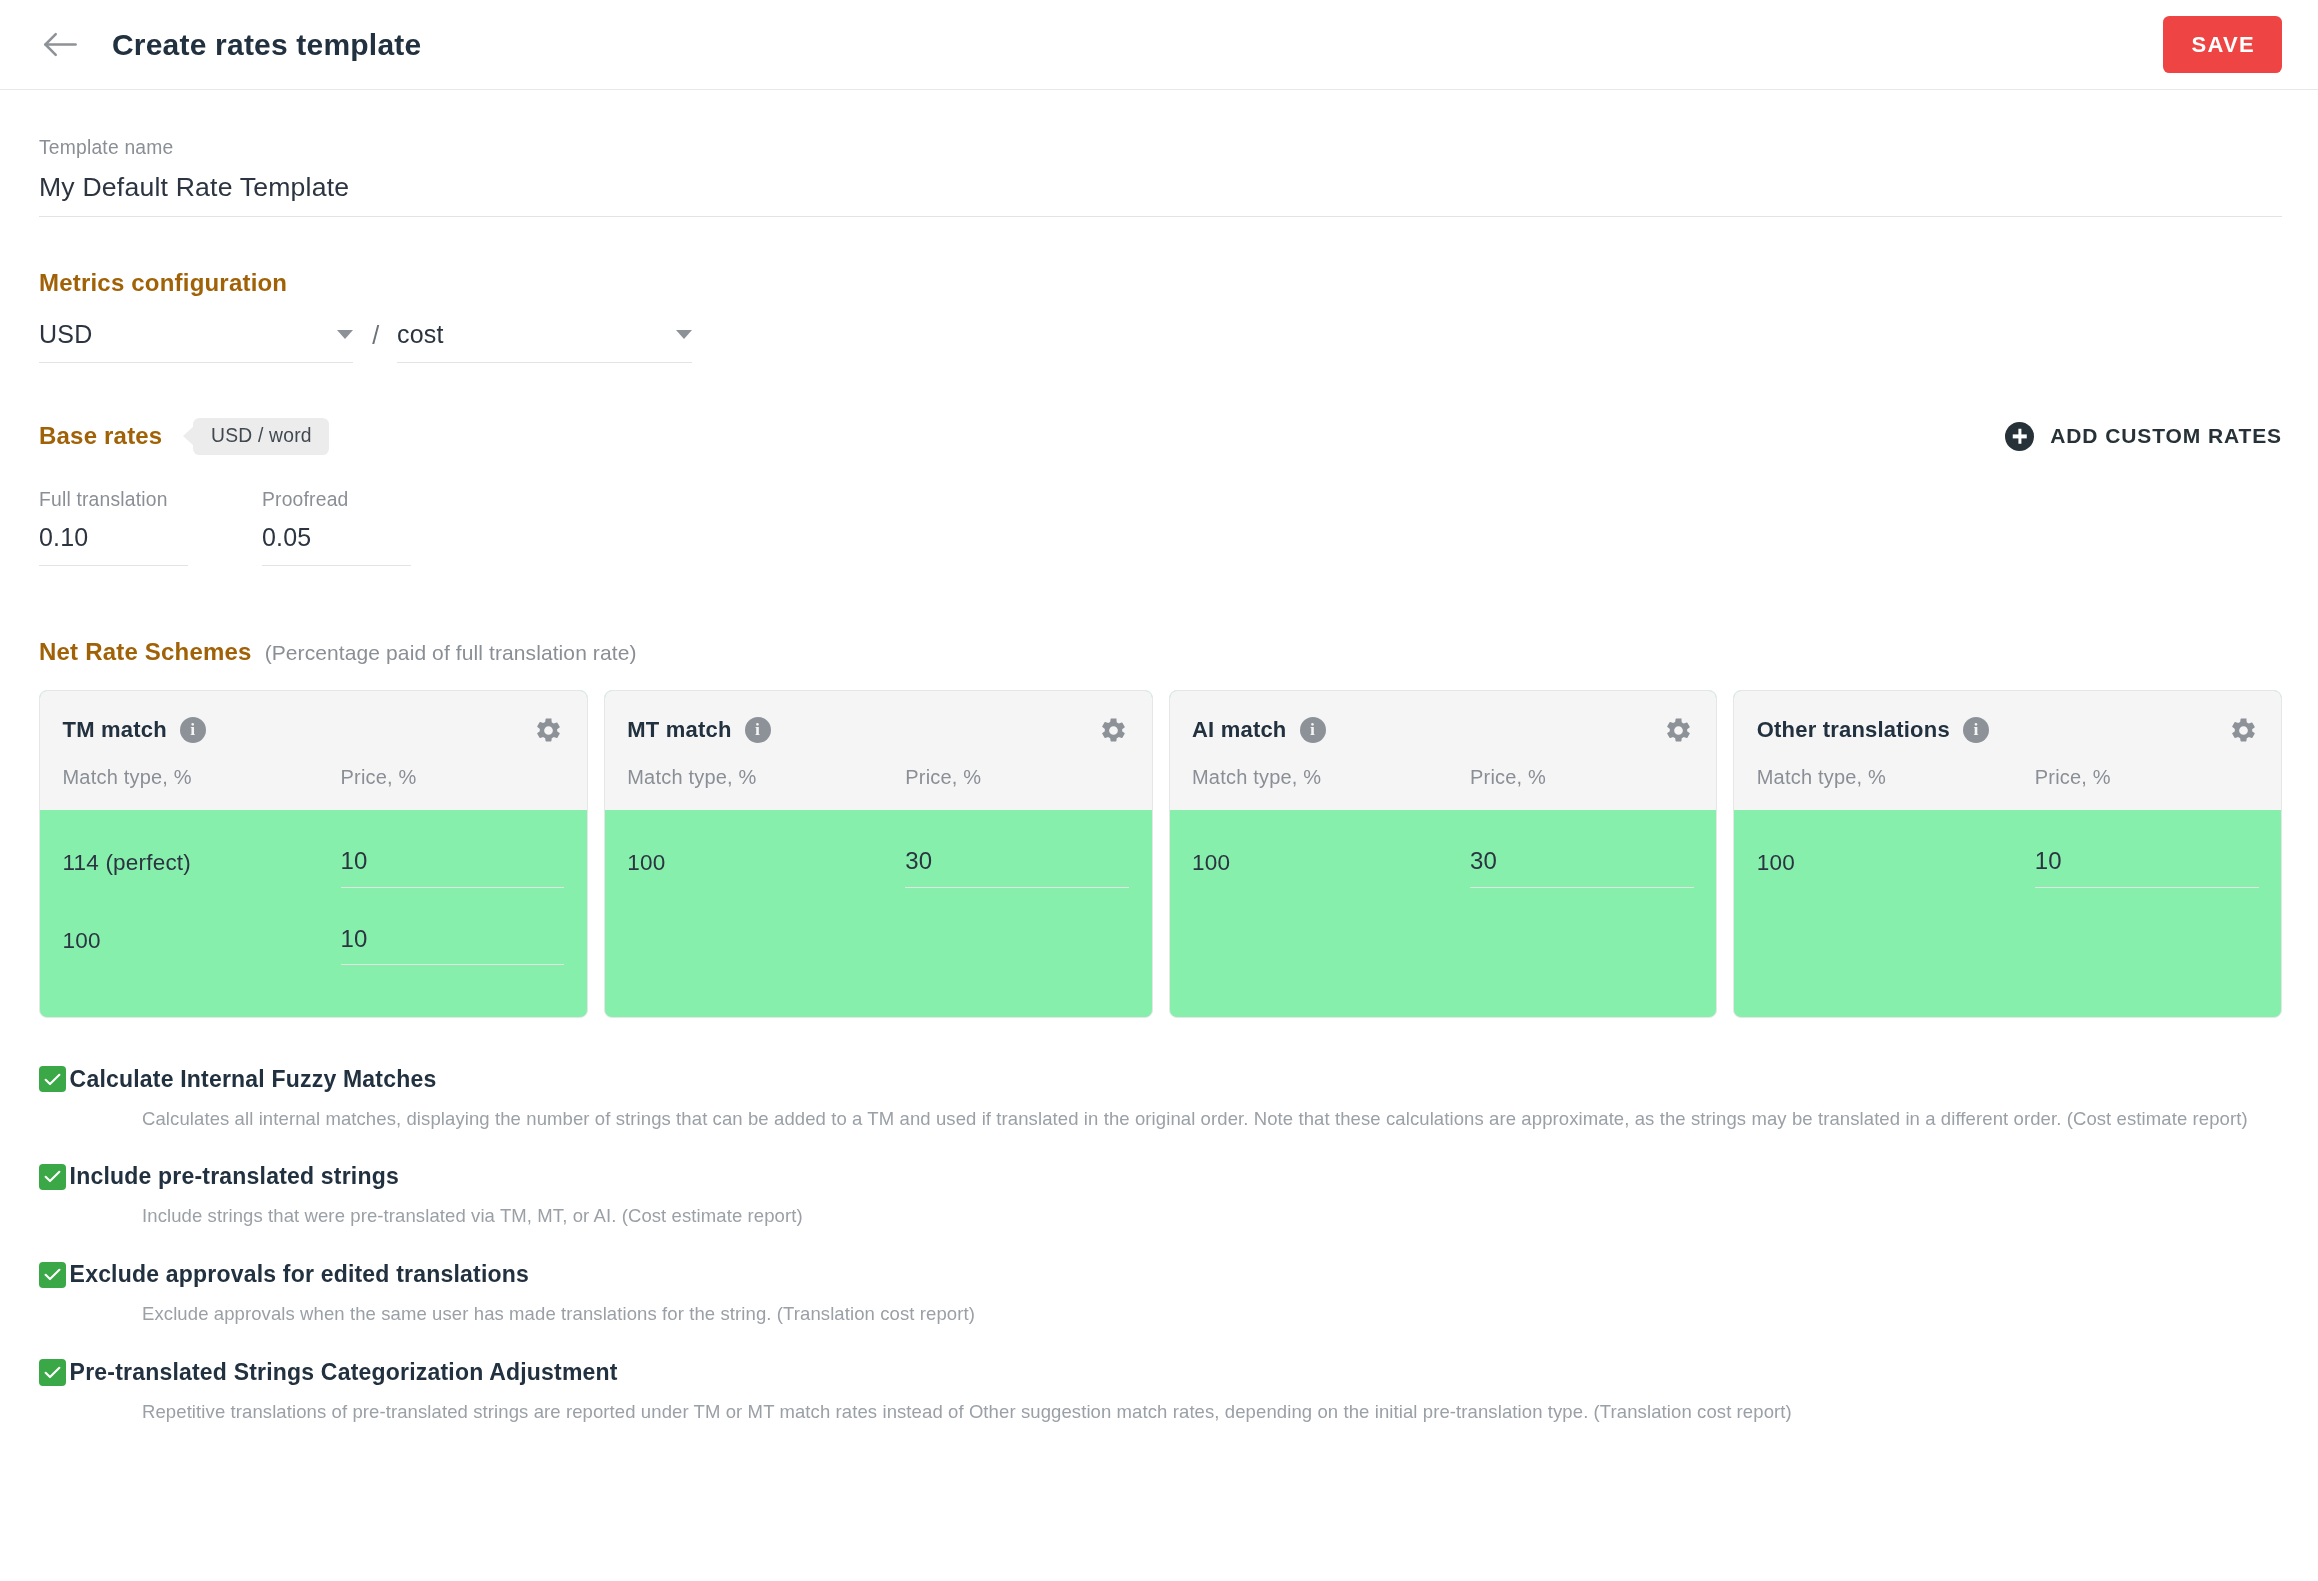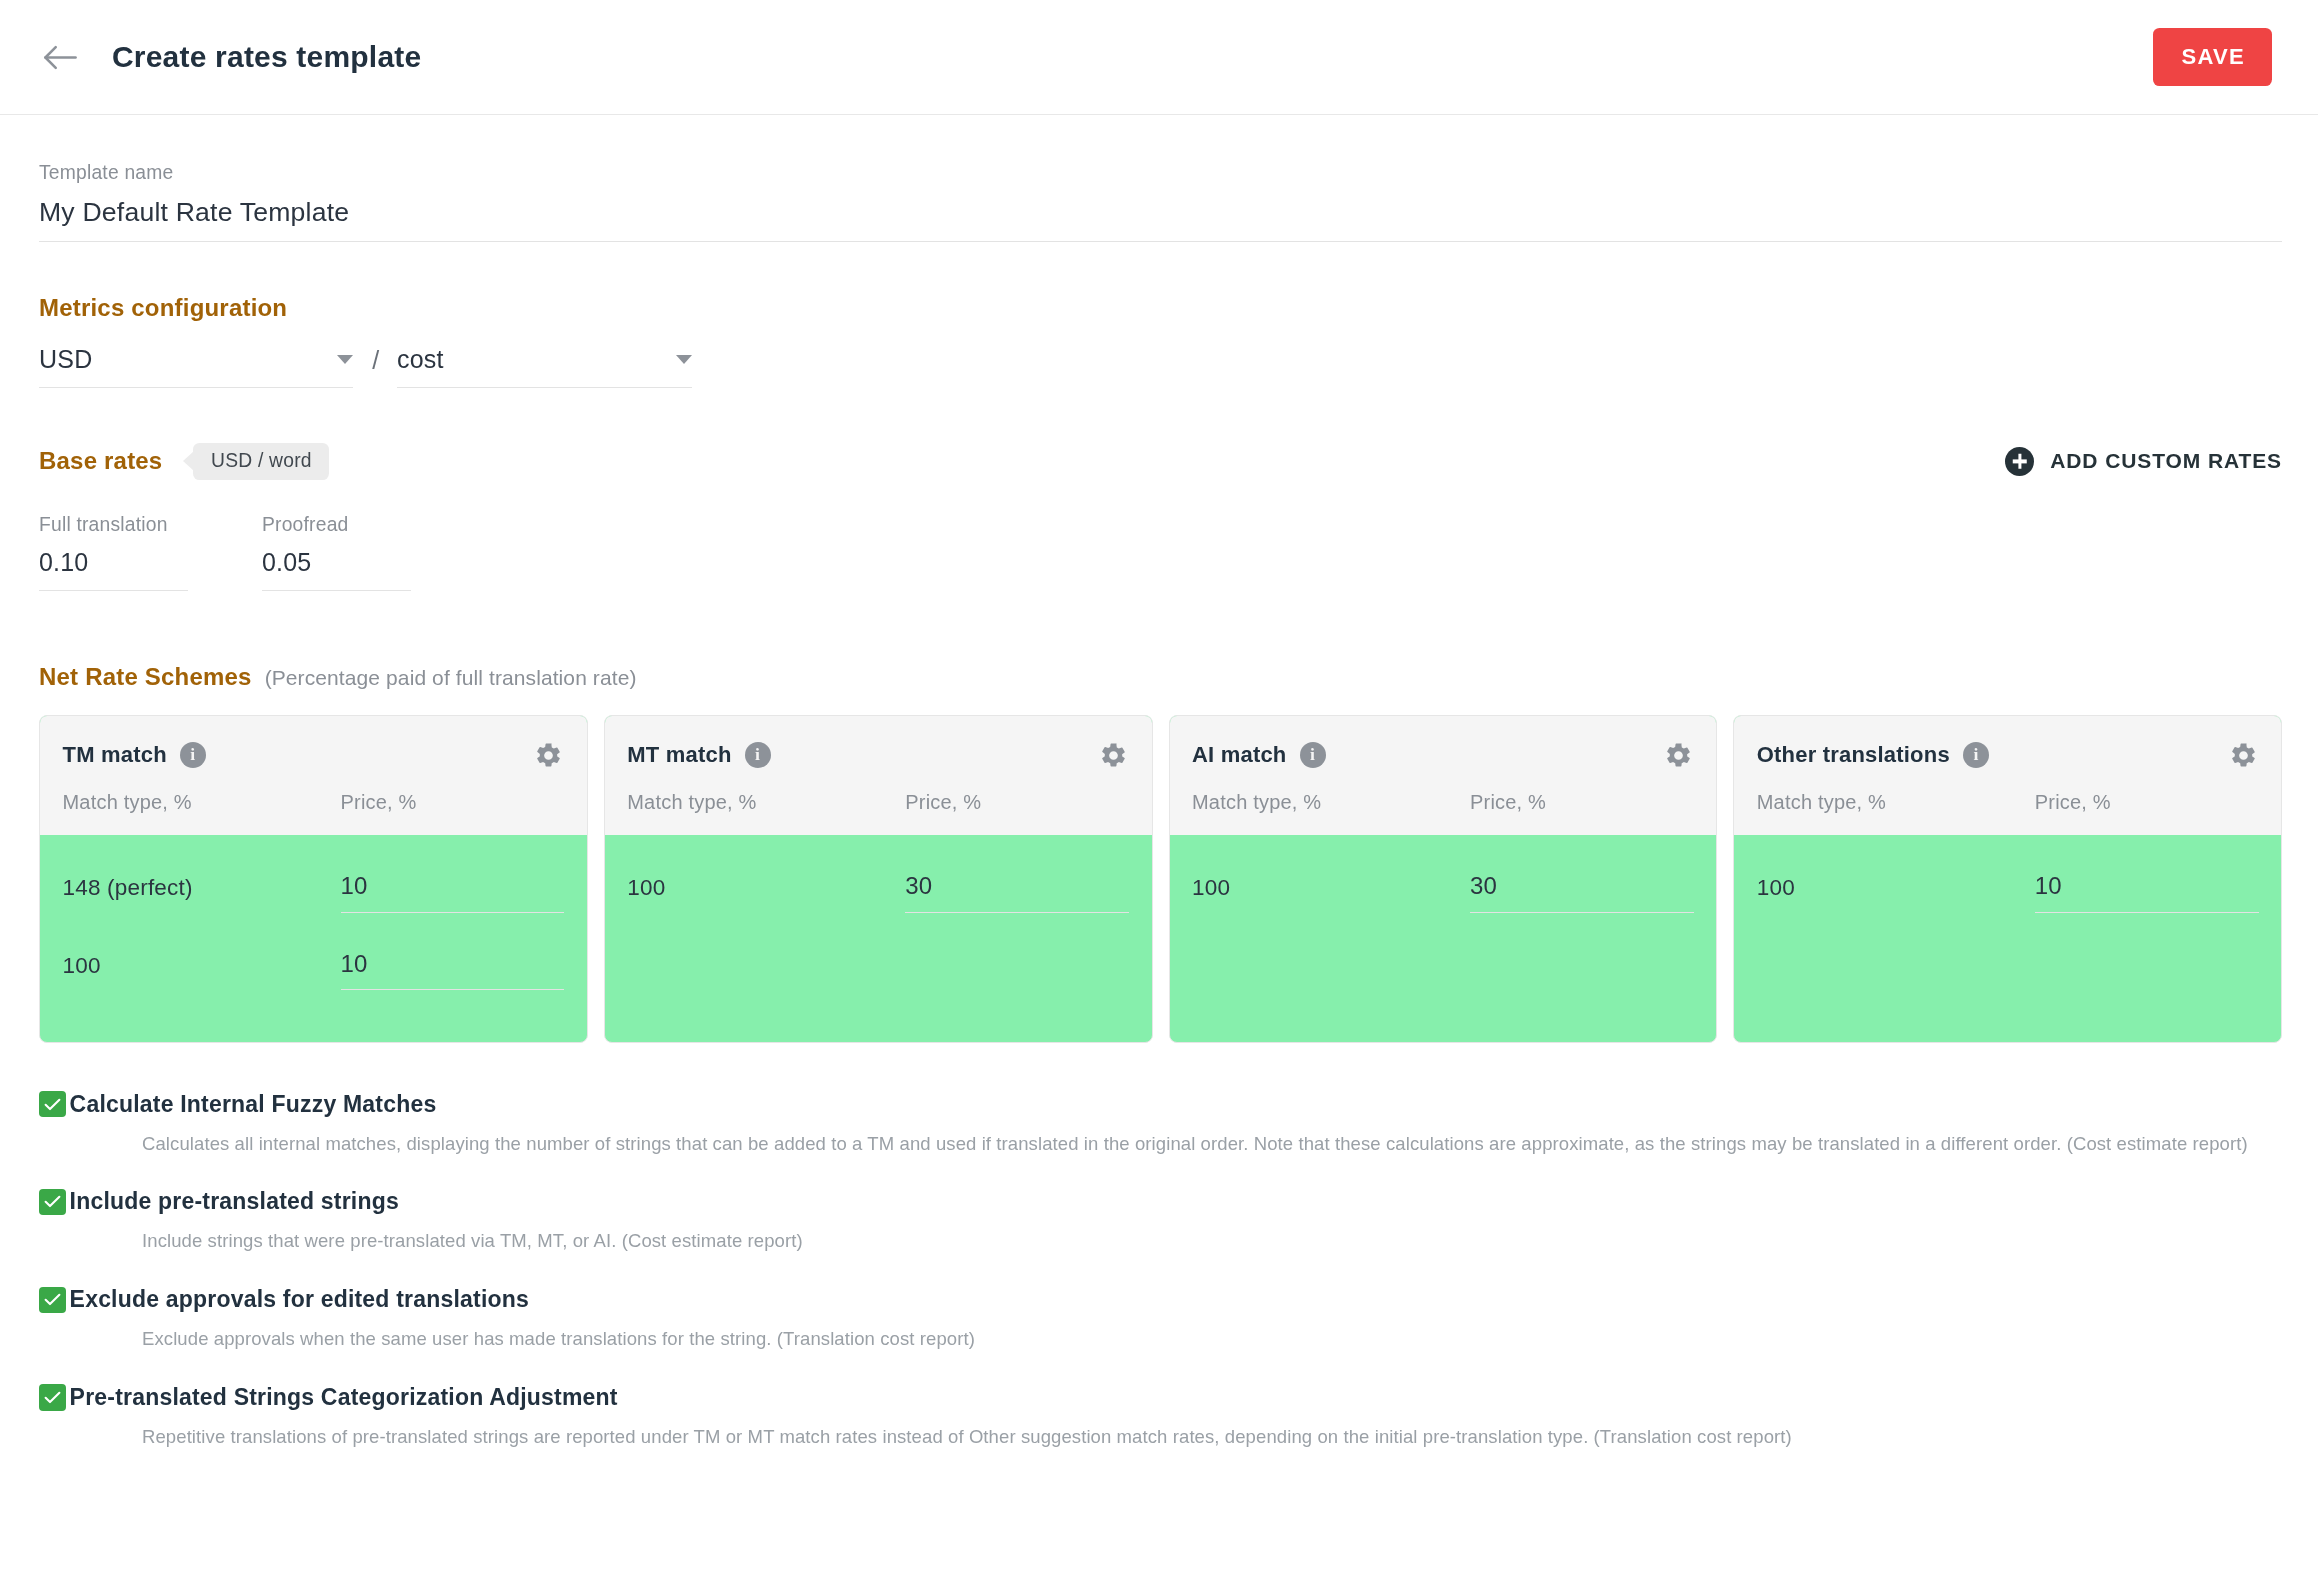--- a/index.html
+++ b/index.html
@@ -8,25 +8,25 @@
     height: 1581px;
     background: #ffffff;
     font-family: "Liberation Sans", sans-serif;
     color: #2b3440;
     -webkit-font-smoothing: antialiased;
   }
 
   
   .topbar {
     position: relative;
-    height: 115px;
+    height: 90px;
     border-bottom: 1.6px solid #e8e8e8;
     display: flex;
     align-items: center;
-    padding: 0 47px 0 39px;
+    padding: 0 37px 0 39px;
   }
   .back-arrow {
     width: 42px; height: 42px;
     display: flex; align-items: center; justify-content: center;
     cursor: pointer;
     flex: none;
   }
   .back-arrow svg { display: block; }
   .page-title {
     font-size: 30px;
@@ -395,21 +395,21 @@
 </svg>
             </span>
       </div>
       <div class="col-heads">
         <div class="col-head col-match">Match type, %</div>
         <div class="col-head col-price">Price, %</div>
       </div>
     </div>
     <div class="card-body">
       <div class="rate-row">
-        <div class="match-type">148 (perfect)</div>
+        <div class="match-type">114 (perfect)</div>
         <div class="price-cell">10</div>
       </div>
       <div class="rate-row">
         <div class="match-type">100</div>
         <div class="price-cell">10</div>
       </div>
         </div>
       </div>
       <div class="card">
     <div class="card-header">

